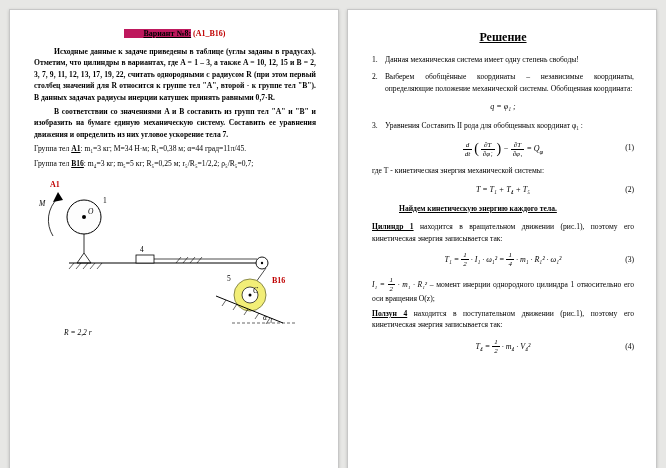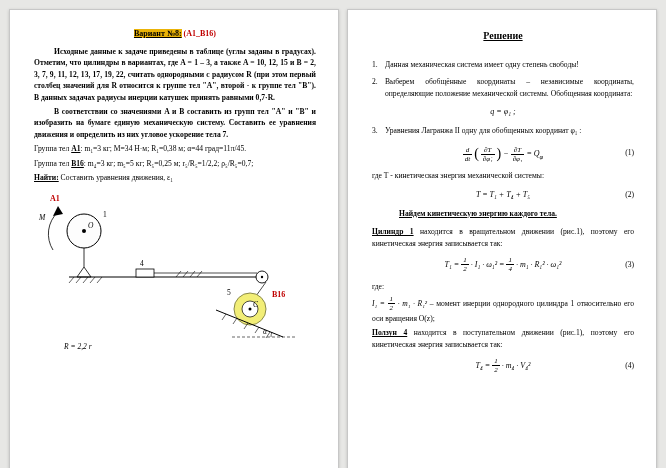--- a/index.html
+++ b/index.html
@@ -13,28 +13,28 @@
   .page{
     width:320px;height:450px;background:#fff;
     border:1px solid #c7c7c7;box-shadow:0 1px 3px rgba(0,0,0,.18);
     padding:18px 22px 14px 24px;position:relative;
     font-size:7.6px;line-height:1.5;
   }
   .center{text-align:center;}
   .bu{font-weight:bold;text-decoration:underline;}
   .italic{font-style:italic;}
   .red{color:#c00000;font-weight:bold;margin-top:30px;}
-  .hl{background:#eab308;}
+  .hl{background:#be185d;padding-left:19px;}
   .title-line{text-align:center;font-weight:bold;margin-bottom:6px;font-size:8px;}
   .para{text-align:justify;margin:0 0 3px 0;}
   .indent{text-indent:20px;font-weight:bold;}
   .li{display:flex;margin-bottom:6px;}
   .li-num{width:13px;flex:none;}
   .li-text{flex:1;text-align:justify;}
-  .heading{margin-bottom:16px;font-size:10px;}
+  .heading{margin-bottom:8px;font-size:12px;}
   .subhead{margin:5px 0 7px 0;padding-left:27px;}
   .eqrow{position:relative;text-align:center;margin:7px 0;font-size:8px;}
   .eqbody{display:inline-flex;align-items:center;gap:2px;font-style:italic;}
   .eqnum{position:absolute;right:0;top:50%;transform:translateY(-50%);font-size:7.6px;font-style:normal;}
   .frac{display:inline-flex;flex-direction:column;text-align:center;font-size:7px;line-height:1.2;vertical-align:middle;}
   .frac .num{display:block;border-bottom:0.8px solid #000;padding:0 2px;}
   .frac .den{display:block;padding:0 2px;text-align:right;}
   .paren{font-size:14px;font-style:normal;line-height:1;}
   .figure{margin-top:6px;margin-left:2px;}
   svg text{font-family:"Liberation Serif",serif;font-size:7.5px;font-style:italic;}
@@ -52,21 +52,20 @@
     </div>
 
     <p class="para indent">Исходные данные к задаче приведены в таблице (углы заданы в градусах). Отметим, что цилиндры в вариантах, где A = 1 – 3, а также A = 10, 12, 15 и B = 2, 3, 7, 9, 11, 12, 13, 17, 19, 22, считать однородными с радиусом R (при этом первый столбец значений для R относится к группе тел "A", второй - к группе тел "B"). В данных задачах радиусы инерции катушек принять равными 0,7·R.</p>
     <p class="para indent">В соответствии со значениями A и B составить из групп тел "A" и "B" и изобразить на бумаге единую механическую систему. Составить ее уравнения движения и определить из них угловое ускорение тела 7.</p>
 
 
     <p class="para"><span>Группа тел </span><span class="bu">A1</span><span>: m₁=3 кг; M=34 Н·м; R₁=0,38 м; α=44 град=11π/45.</span></p>
 
     <p class="para"><span>Группа тел </span><span class="bu">B16</span><span>: m₄=3 кг; m₅=5 кг; R₅=0,25 м; r₅/R₅=1/2,2; ρ₅/R₅=0,7;</span></p>
 
-    <p class="para"><span class="bu">Найти:</span><span> Составить уравнения движения, ε₁</span></p>
 
     <div class="figure">
       <svg viewBox="0 0 280 175" width="280" height="175">
 
         <text x="14" y="12" class="svg-red">A1</text>
 
         <text x="3" y="31">M</text>
         <path d="M 17,61 A 30,30 0 0 1 22,23" fill="none" stroke="#000" stroke-width="0.8"></path>
         <polygon points="22,17 17,27 27,25" fill="#000"></polygon>
 
@@ -134,21 +133,21 @@
       <span class="li-num">2.</span>
       <div class="li-text">Выберем обобщённые координаты – независимые координаты, определяющие положение механической системы. Обобщенная координата:</div>
     </div>
 
     <div class="eqrow">
       <span class="eqbody">q = φ₁ ;</span>
     </div>
 
     <div class="li">
       <span class="li-num">3.</span>
-      <div class="li-text">Уравнения Лагранжа II одну для обобщенных координат φ₁ :</div>
+      <div class="li-text">Уравнения Составить II рода для обобщенных координат φ₁ :</div>
     </div>
 
     <div class="eqrow">
       <span class="eqbody">
         <span class="frac">
             <span class="num">d</span>
             <span class="den">dt</span>
           </span>
         <span class="paren">(</span>
         <span class="frac">
@@ -187,21 +186,20 @@
         <span>· I₁ · ω₁² =</span>
         <span class="frac">
             <span class="num">1</span>
             <span class="den">4</span>
           </span>
         <span>· m₁ · R₁² · ω₁²</span>
       </span>
       <span class="eqnum">(3)</span>
     </div>
 
-    <p class="para">где:</p>
 
     <p class="para"><span class="italic">I₁ = </span><span class="frac italic">
           <span class="num">1</span>
           <span class="den">2</span>
         </span><span class="italic"> · m₁ · R₁²</span><span> – момент инерции однородного цилиндра 1 относительно его оси вращения O(z);</span></p>
 
     <p class="para"><span class="bu">Ползун 4</span><span> находится в поступательном движении (рис.1), поэтому его кинетическая энергия записывается так:</span></p>
 
     <div class="eqrow">
       <span class="eqbody">

